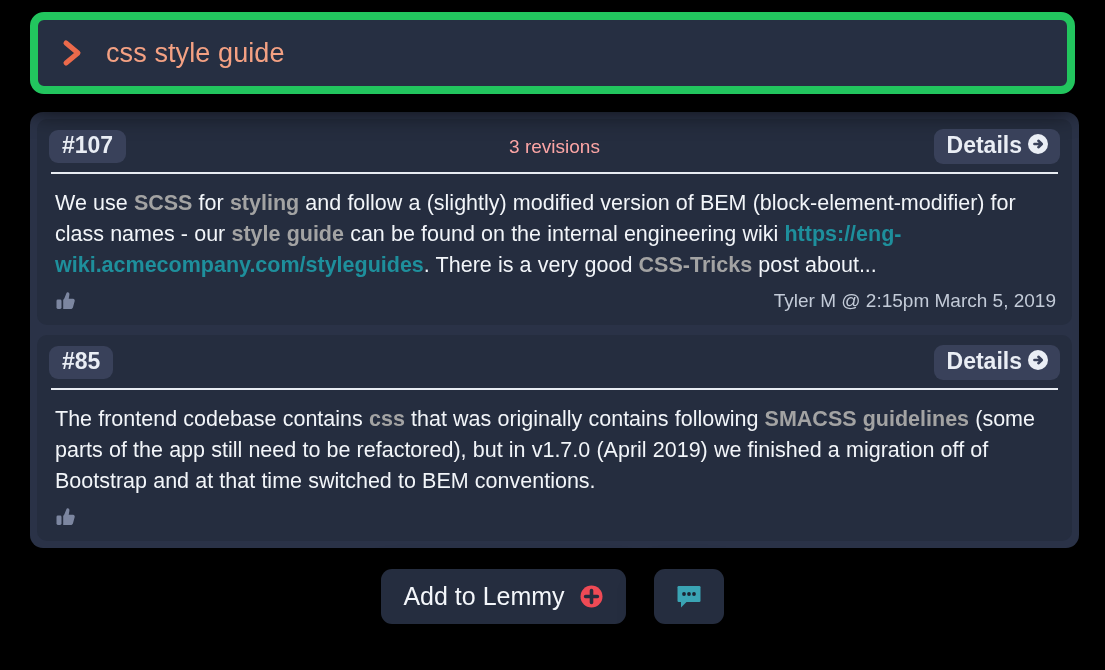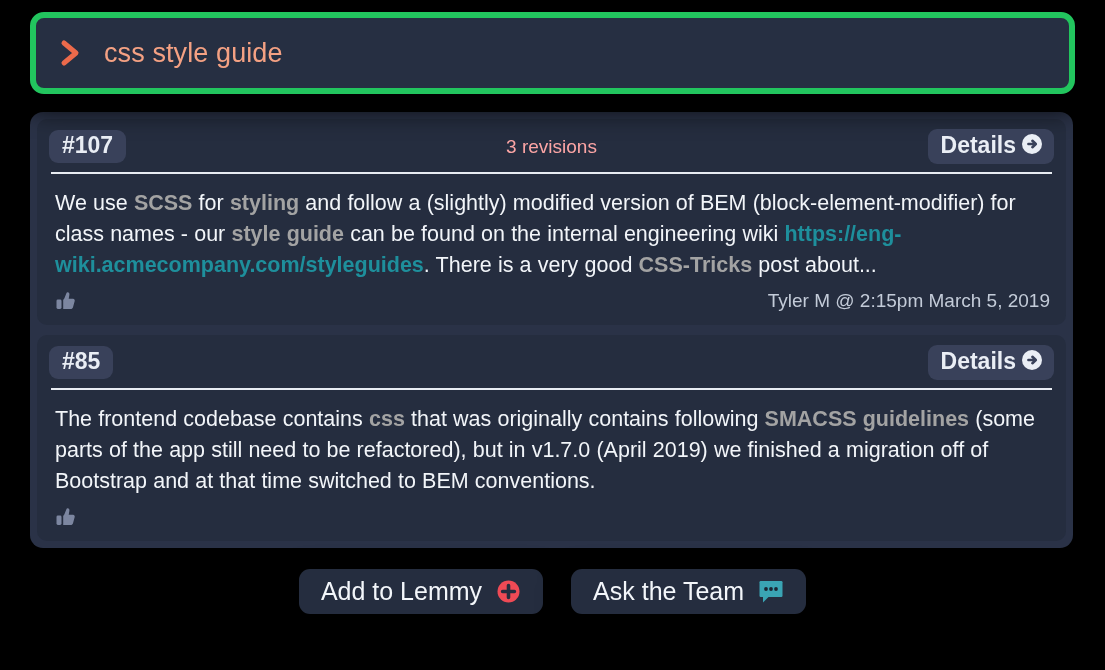--- a/index.html
+++ b/index.html
@@ -19,21 +19,21 @@
     position: relative;
     width: 1105px; height: 670px;
     padding: 8px 22px 0 22px;
   }
 
   
   .searchbar {
     position: relative;
     height: 82px;
     margin: 4px 8px 0 8px;
-    border: 6px solid #22c55e;
+    border: 8px solid #22c55e;
     border-radius: 14px;
     background: #262f42;
     display: flex;
     align-items: center;
     padding: 0 22px;
     box-shadow: 0 10px 26px 6px rgba(0,0,0,0.85);
   }
   .chev-icon {
     width: 26px; height: 30px;
     flex: 0 0 auto;
@@ -43,21 +43,21 @@
   .chev-icon svg { display: block; }
   .query-text {
     font-size: 27px;
     color: #f4a183;
     letter-spacing: .1px;
     white-space: nowrap;
   }
 
   
   .results {
-    margin: 18px 10px 0 8px;
+    margin: 18px 4px 0 8px;
     background: #2a3247;
     border-radius: 13px;
     padding: 7px;
     box-shadow: 0 12px 30px 8px rgba(0,0,0,0.9);
   }
 
   .card {
     background: #252d3f;
     border-radius: 10px;
     overflow: hidden;
@@ -142,21 +142,21 @@
   
   .actions {
     display: flex;
     justify-content: center;
     gap: 28px;
     margin-top: 21px;
   }
   .action-btn {
     background: #252d3f;
     border-radius: 11px;
-    height: 45px;
+    height: 55px;
     padding: 0 22px;
     display: flex;
     align-items: center;
     gap: 14px;
     cursor: pointer;
     box-shadow: 0 12px 26px 6px rgba(0,0,0,0.9);
   }
   .action-label {
     font-size: 25px;
     color: #f3f6fa;
@@ -245,21 +245,20 @@
     <div class="action-btn">
       <span class="action-label">Add to Lemmy</span>
       <span class="plus-icon">
         <svg width="25" height="25" viewBox="0 0 25 25">
           <circle cx="12.5" cy="12.5" r="11" fill="#ef4a55"></circle>
           <path d="M12.5 6.6 V18.4 M6.6 12.5 H18.4" stroke="#252d3f" stroke-width="3.6" stroke-linecap="round"></path>
         </svg>
       </span>
     </div>
     <div class="action-btn">
-      <span class="action-label">Ask the Team</span>
       <span class="chat-icon">
         <svg width="26" height="25" viewBox="0 0 26 25">
           <rect x="1.5" y="2" width="23" height="16" rx="1.2" fill="#3aa4b4"></rect>
           <path d="M5 18 L5 23.5 L10.5 18 Z" fill="#3aa4b4"></path>
           <circle cx="8" cy="10" r="1.9" fill="#1c2433"></circle>
           <circle cx="13" cy="10" r="1.9" fill="#1c2433"></circle>
           <circle cx="18" cy="10" r="1.9" fill="#1c2433"></circle>
         </svg>
       </span>
     </div>

